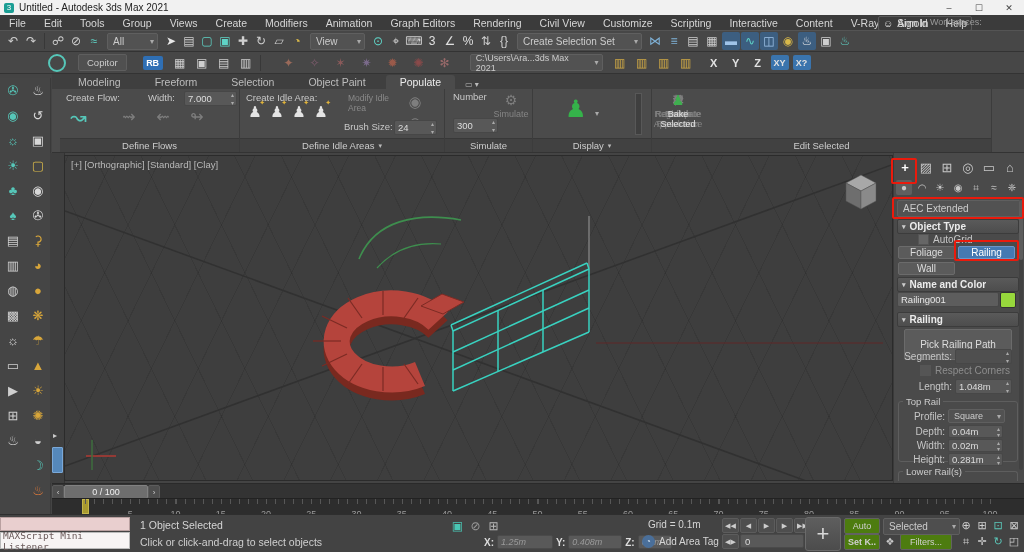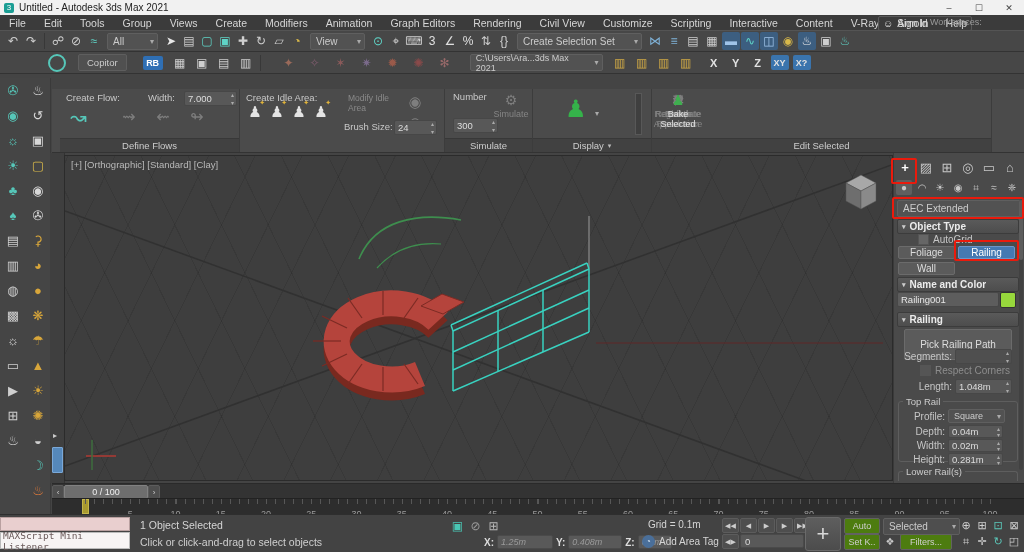--- a/index.html
+++ b/index.html
@@ -274,20 +274,30 @@
     </div>
     <div style="display:flex;">
       <span class="axis">X</span>
         <span class="axis">Y</span>
         <span class="axis">Z</span>
         <span class="axis act">XY</span>
         <span class="axis act">X?</span>
     </div>
   </div>
 
+  <div id="ribtabs" class="abs">
+    <div style="display:flex;gap:6px;">
+      <span class="rt">Modeling</span>
+        <span class="rt">Freeform</span>
+        <span class="rt">Selection</span>
+        <span class="rt">Object Paint</span>
+        <span class="rt act">Populate</span>
+    </div>
+    <span class="rtmin">▭ ▾</span>
+  </div>
 
   <div id="ribbon" class="abs">
 
     <div class="rpanel" style="left:8px;width:180px;">
       <span class="rlab" style="left:6px;top:3px;">Create Flow:</span>
       <span class="rlab" style="left:88px;top:3px;">Width:</span>
       <div class="sp abs" style="left:124px;top:2px;width:36px;">
         <span>7.000</span>
       </div>
       <span class="rico" style="left:10px;top:16px;color:#56c7b9;">↝</span>
@@ -307,20 +317,21 @@
       </div>
       <span class="rlab" style="left:108px;top:5px;width:48px;white-space:normal;color:#8a8a8a;font-size:8.5px;line-height:1.15;">Modify Idle Area</span>
       <div class="abs" style="left:166px;top:2px;display:flex;flex-direction:column;">
         <span class="ic" style="font-size:15px;color:#7e7e7e;height:21px;">◉</span>
           <span class="ic" style="font-size:15px;color:#7e7e7e;height:21px;">◎</span>
       </div>
       <span class="rlab" style="left:104px;top:32px;">Brush Size:</span>
       <div class="sp abs" style="left:154px;top:31px;width:26px;">
         <span>24</span>
       </div>
+      <div class="rfoot arr">Define Idle Areas</div>
     </div>
 
     <div class="rpanel" style="left:393px;width:88px;">
       <span class="rlab" style="left:8px;top:2px;">Number</span>
       <span class="rlab" style="left:8px;top:13px;margin-top:19px;">of Frames:</span>
       <div class="sp abs" style="left:8px;top:29px;width:28px;">
         <span>300</span>
       </div>
       <div class="rbtn" style="left:46px;top:4px;width:40px;">
         <span class="bic">⚙</span>
@@ -618,21 +629,21 @@
         <span class="pbtn">◀</span>
         <span class="pbtn">▶</span>
         <span class="pbtn">▶</span>
         <span class="pbtn">▶▶</span>
     </div>
     <span class="pbtn abs" style="left:722px;top:19px;">◀▶</span>
     <div class="abs" style="left:740px;top:19px;width:58px;height:12px;background:#595959;border:1px solid #4a4a4a;border-radius:2px;
          font-size:9.5px;color:#ddd;display:flex;align-items:center;padding-left:4px;">0</div>
     <div id="bigkey">+</div>
     <span class="sbtn" style="left:844px;top:3px;width:34px;">Auto</span>
-    <span class="sbtn" style="left:844px;top:19px;width:34px;">Set K..</span>
+    <span class="sbtn" style="left:844px;top:19px;width:34px;font-weight:bold;">Set K..</span>
     <div class="dd abs" style="left:883px;top:3px;width:56px;background:#4e4e4e;">
       <span>Selected</span>
     </div>
     <span class="ic" style="position:absolute;left:883px;top:19px;width:14px;height:14px;font-size:10px;">❖</span>
     <span class="sbtn" style="left:900px;top:19px;width:50px;">Filters...</span>
     <div id="navgrid">
       <span class="ic" style="color: rgb(207, 207, 207);">⊕</span>
         <span class="ic" style="color: rgb(207, 207, 207);">⊞</span>
         <span class="ic" style="color: rgb(91, 200, 186);">⊡</span>
         <span class="ic" style="color: rgb(207, 207, 207);">⊠</span>

